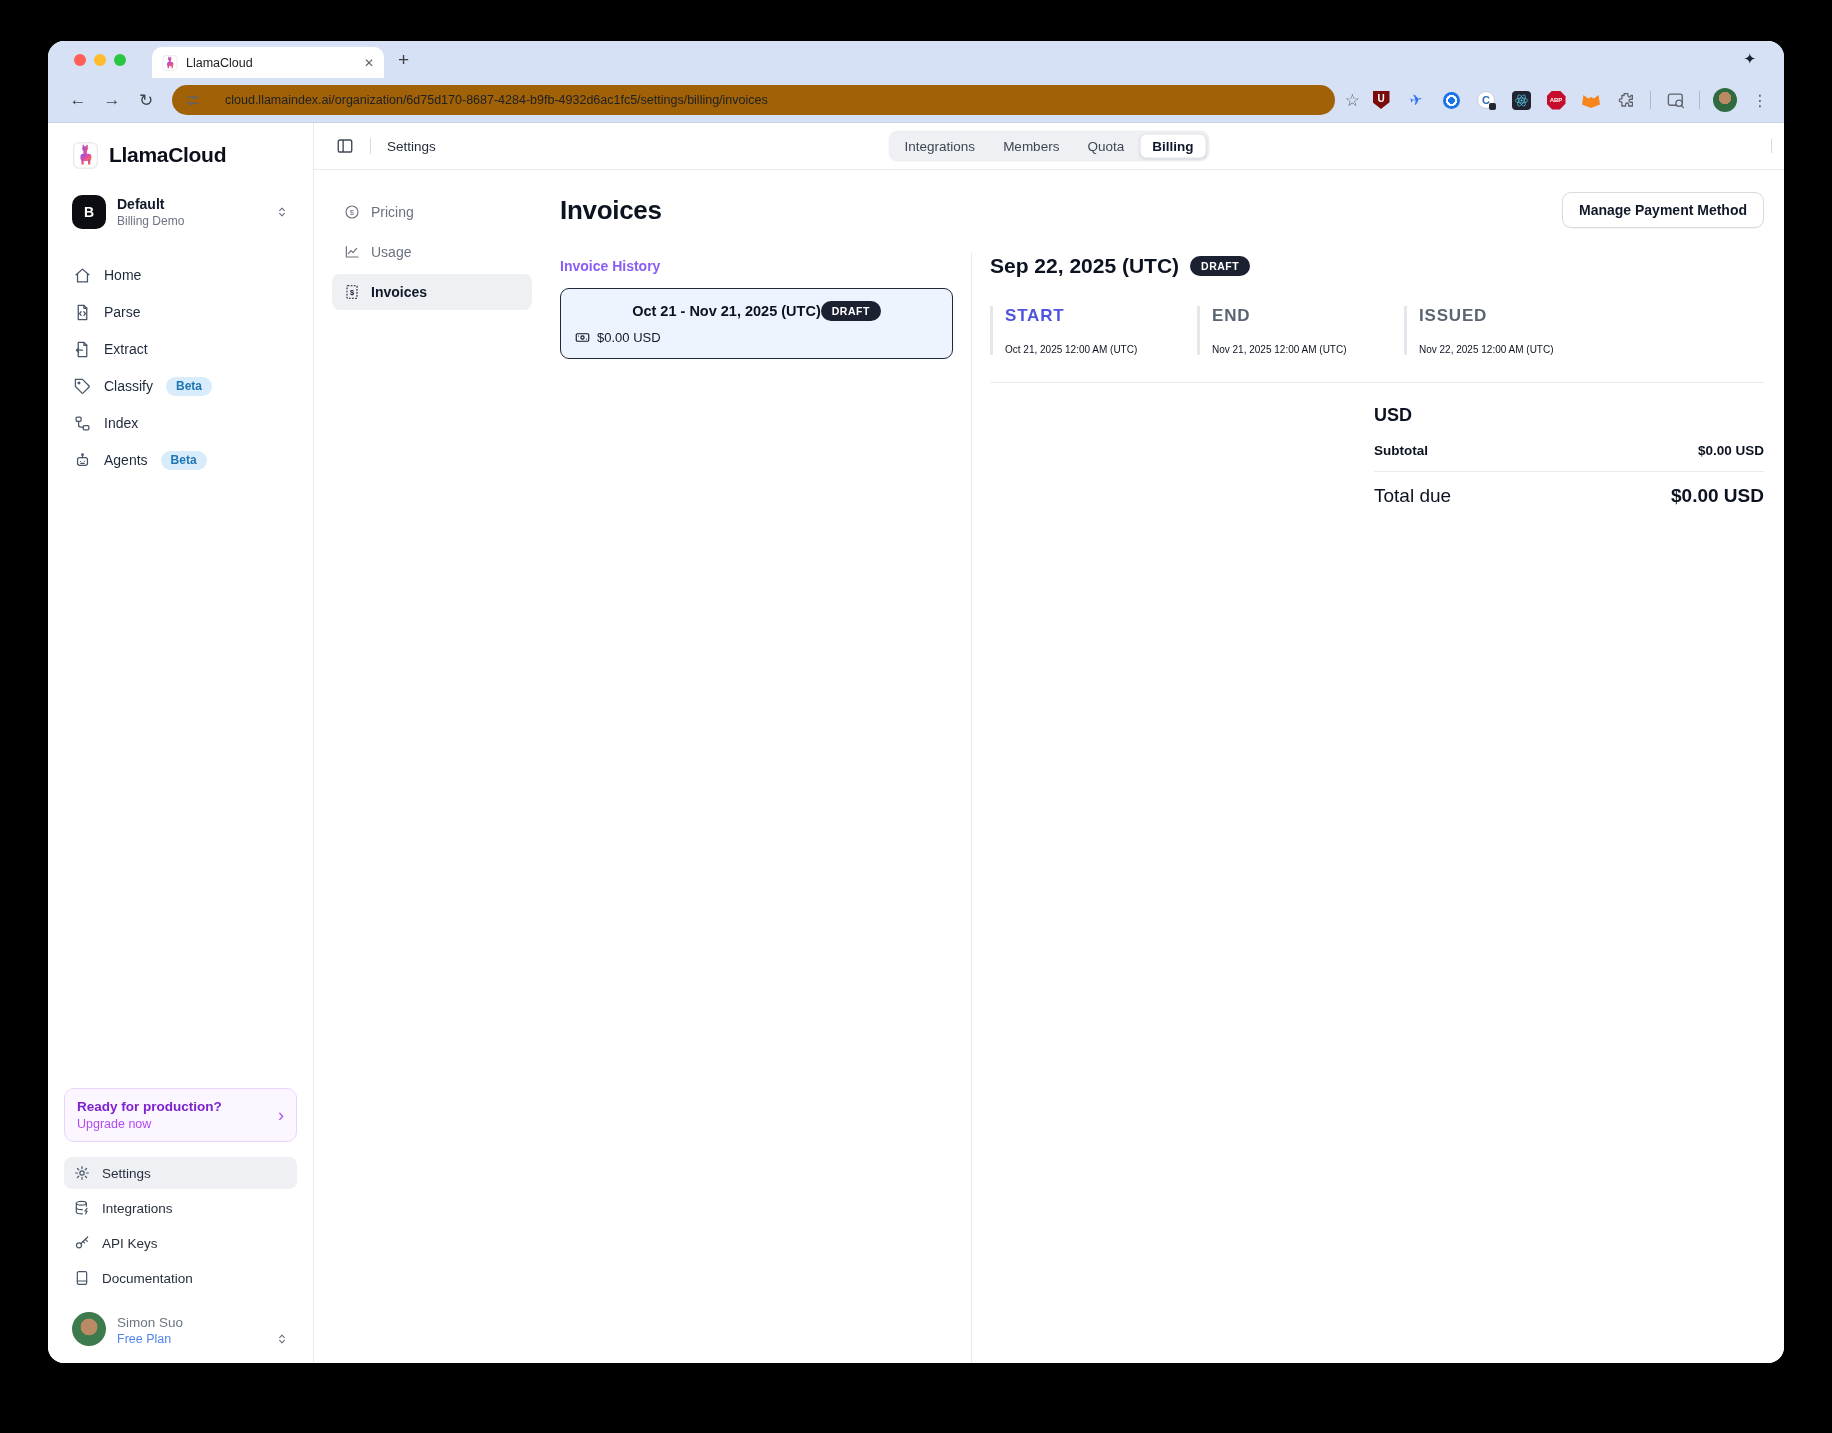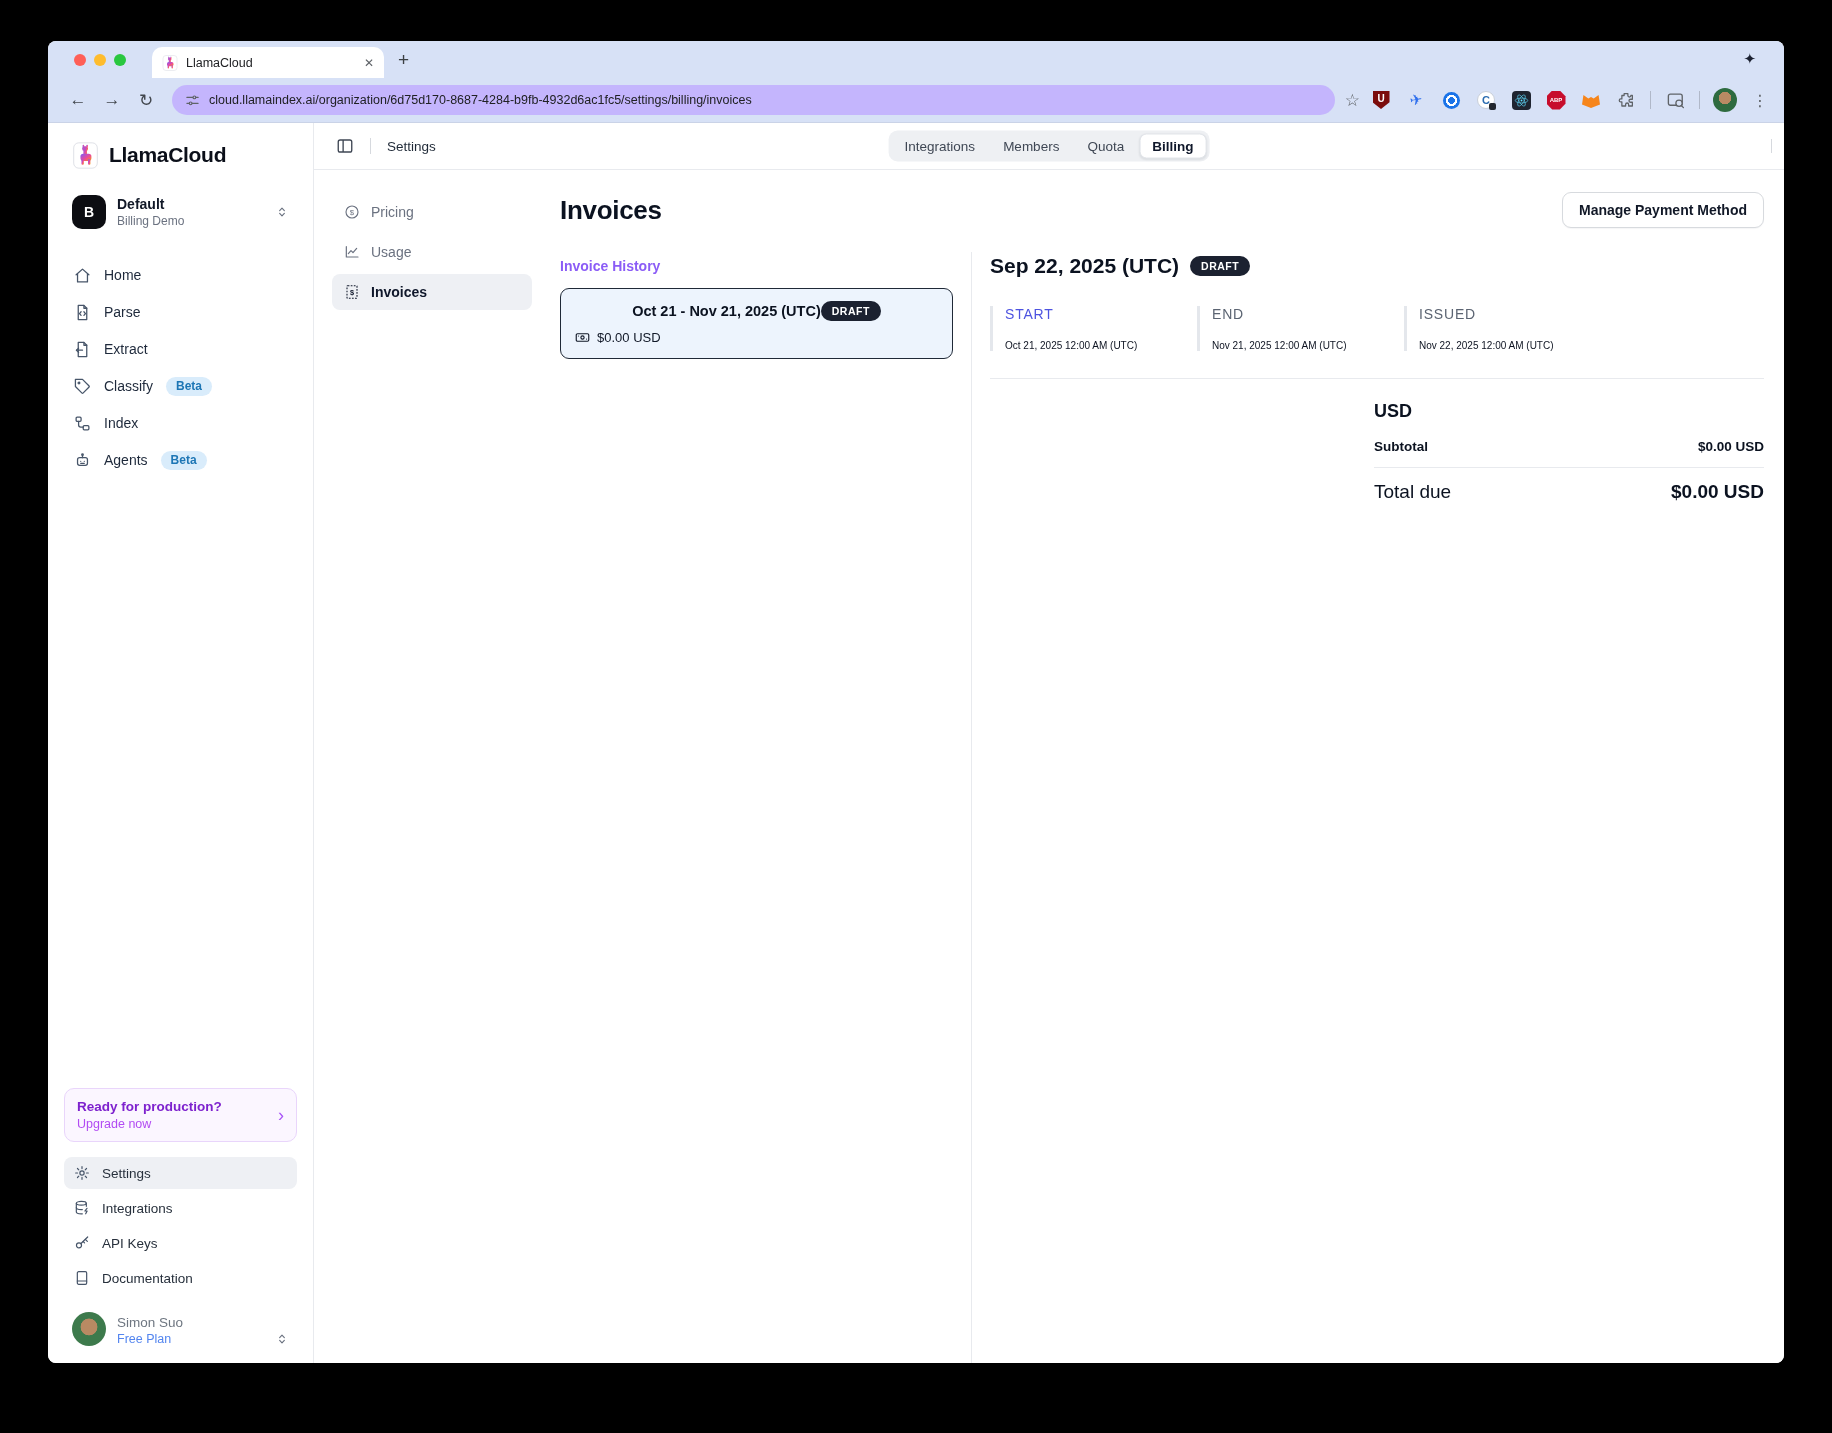--- a/index.html
+++ b/index.html
@@ -1,32 +1,32 @@
 <!DOCTYPE html>
 <html><head>
 <meta charset="utf-8">
 <style>
   * { margin:0; padding:0; box-sizing:border-box; }
   html,body { width:1832px; height:1433px; background:#000; font-family:"Liberation Sans","DejaVu Sans",sans-serif; }
-  .window { position:absolute; left:48px; top:41px; width:1736px; height:1322px; background:#fff; border-radius:8px; overflow:hidden; display:flex; flex-direction:column; }
+  .window { position:absolute; left:48px; top:41px; width:1736px; height:1322px; background:#fff; border-radius:16px; overflow:hidden; display:flex; flex-direction:column; }
 
   
   .tabstrip { height:37px; background:#d7e1f6; position:relative; display:flex; align-items:flex-end; flex-shrink:0; }
   .lights { position:absolute; left:26px; top:13px; display:flex; gap:8px; }
   .light { width:12px; height:12px; border-radius:50%; }
   .light.r{background:#fe5f57}.light.y{background:#febc2e}.light.g{background:#29c73f}
   .tab { margin-left:104px; width:232px; height:31px; background:#fff; border-radius:10px 10px 0 0; display:flex; align-items:center; gap:8px; padding:0 10px; }
   .tab-title { font-size:12.5px; color:#202124; flex:1; }
   .tab-close { font-size:12px; color:#5f6368; cursor:default; }
   .newtab { font-size:19px; color:#3c4043; margin-left:14px; align-self:center; line-height:1; }
   .strip-action { position:absolute; right:28px; top:9px; font-size:15px; color:#1b2030; }
 
   .toolbar { height:45px; background:#d7e1f6; display:flex; align-items:center; padding:0 14px; gap:2px; flex-shrink:0; border-bottom:1px solid rgba(0,0,0,0.06); }
   .navbtn { width:32px; height:30px; display:flex; align-items:center; justify-content:center; font-size:17px; color:#41464d; }
-  .urlbar { flex:1; height:30px; background:#c4b5fd; border-radius:15px; margin:0 8px; display:flex; align-items:center; gap:9px; padding:0 13px; overflow:hidden; }
+  .urlbar { flex:1; height:30px; background:#a16207; border-radius:15px; margin:0 8px; display:flex; align-items:center; gap:25px; padding:0 13px; overflow:hidden; }
   .url-text { font-size:12.5px; color:#202124; white-space:nowrap; }
   .tool-ic { color:#5f6368; display:flex; align-items:center; justify-content:center; }
   .star { font-size:17px; color:#5f6368; margin-right:8px; }
   .exts { display:flex; align-items:center; gap:13px; }
   .ext { width:22px; height:22px; display:flex; align-items:center; justify-content:center; position:relative; }
   .ublock { width:17px; height:18px; background:#7b0c0c; clip-path:polygon(0 0,100% 0,100% 62%,50% 100%,0 62%); color:#fff; font-size:10px; font-weight:700; display:flex; align-items:center; justify-content:center; padding-bottom:3px; }
   .jet { color:#2f6fed; font-size:15px; transform:rotate(-10deg); }
   .target { width:17px; height:17px; border-radius:50%; background:radial-gradient(circle,#1a73e8 0 27%,#fff 29% 46%,#1a73e8 48% 100%); }
   .clock { width:18px; height:18px; border-radius:50%; background:#fff; border:1px solid #c9cfd9; color:#2b6cb0; font-weight:700; font-size:11px; display:flex; align-items:center; justify-content:center; }
   .clock::after { content:""; position:absolute; right:1px; bottom:1px; width:7px; height:7px; background:#23272e; border-radius:2px; }
@@ -92,21 +92,21 @@
   .inv-card { border:1.5px solid #1f2937; background:#edf4fd; border-radius:9px; padding:12px 14px 13px; }
   .inv-row1 { display:flex; align-items:center; justify-content:center; }
   .inv-period { font-size:14.5px; font-weight:600; color:#0b1220; }
   .draft-badge { background:#1b2130; color:#fff; font-size:10.5px; font-weight:800; letter-spacing:.5px; border-radius:999px; padding:4px 11px; }
   .inv-row2 { display:flex; align-items:center; gap:7px; margin-top:9px; font-size:13px; color:#111827; }
   .detail-col { flex:1; padding-left:18px; display:flex; flex-direction:column; min-width:0; }
   .detail-head { display:flex; align-items:center; gap:11px; margin-top:2px; }
   .detail-title { font-size:21px; font-weight:700; color:#0b1220; }
   .meta-row { display:flex; margin-top:28px; }
   .meta { border-left:3px solid #e4e7ec; padding-left:12px; width:193px; margin-right:14px; }
-  .meta-label { font-size:14px; font-weight:400; letter-spacing:.8px; color:#5b6472; }
+  .meta-label { font-size:17px; font-weight:700; letter-spacing:.8px; color:#5b6472; }
   .meta-label.start { color:#4d53e0; }
   .meta-value { font-size:10px; font-weight:500; color:#0d1321; margin-top:18px; white-space:nowrap; }
   .detail-hr { height:1px; background:#e8eaee; margin-top:27px; }
   .totals { margin-left:auto; width:390px; margin-top:22px; }
   .cur-label { font-size:18px; font-weight:600; color:#0b1220; }
   .sub-row { display:flex; justify-content:space-between; margin-top:17px; font-size:13.5px; font-weight:600; color:#0b1220;text-align:center; }
   .tot-hr { height:1px; background:#e8eaee; margin:13px 0; }
   .total-row { display:flex; justify-content:space-between; align-items:baseline; }
   .total-label { font-size:19px; font-weight:500; color:#0b1220; }
   .total-value { font-size:19px; font-weight:600; color:#0b1220; }

